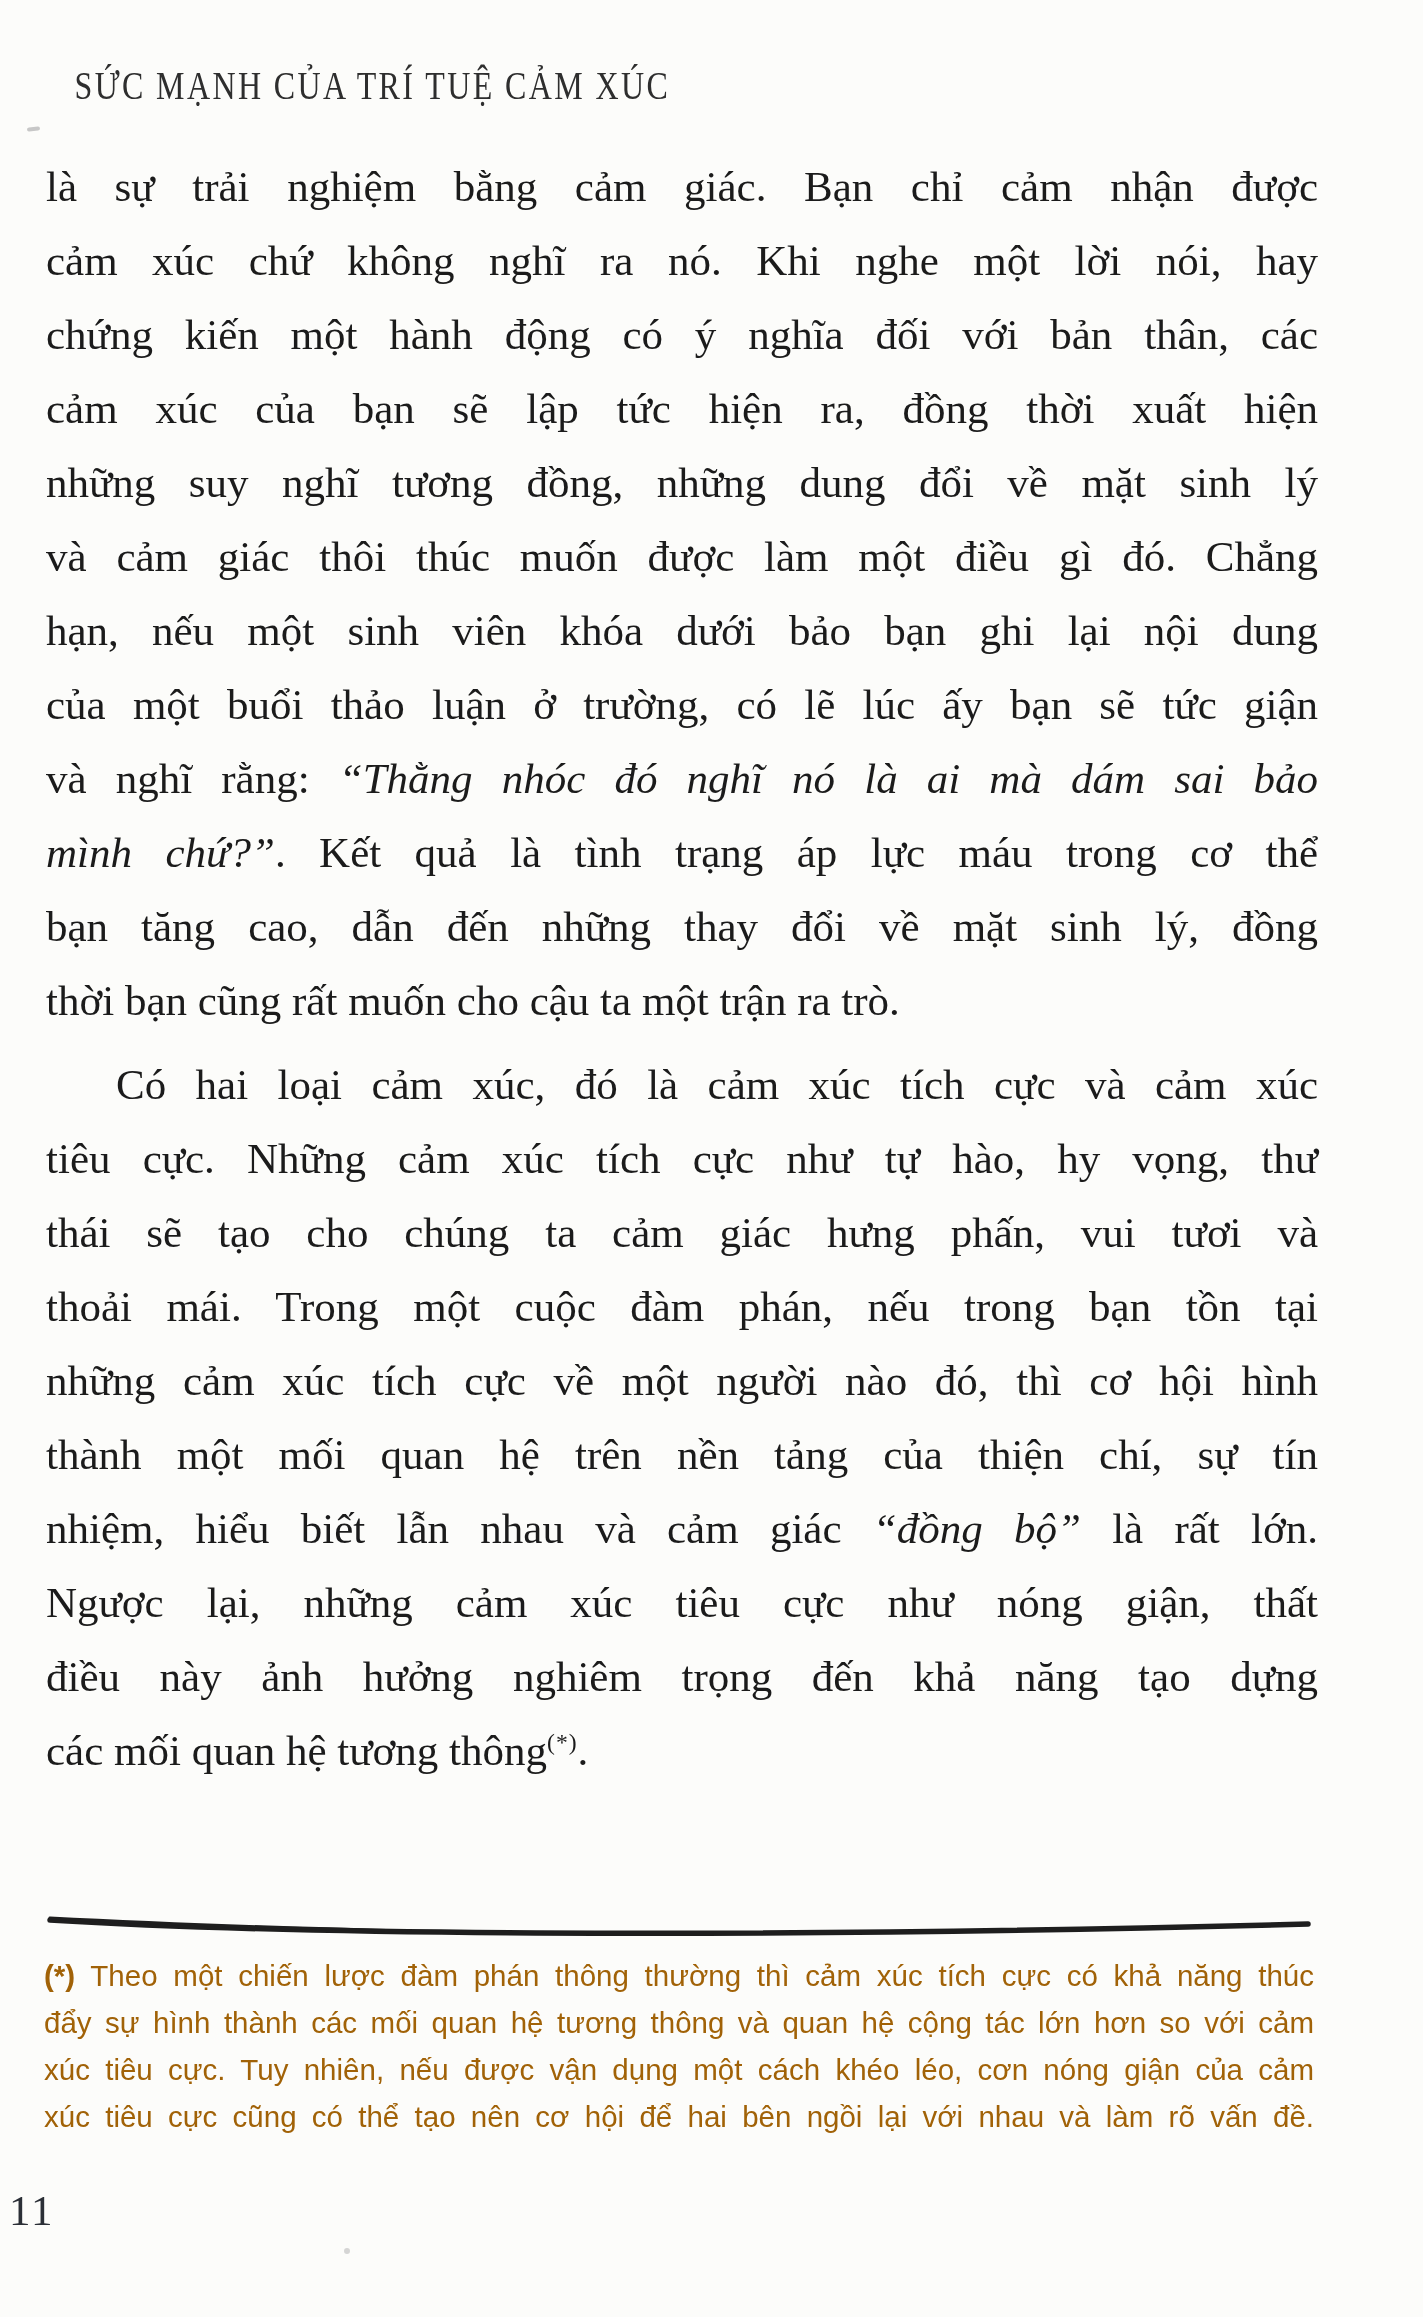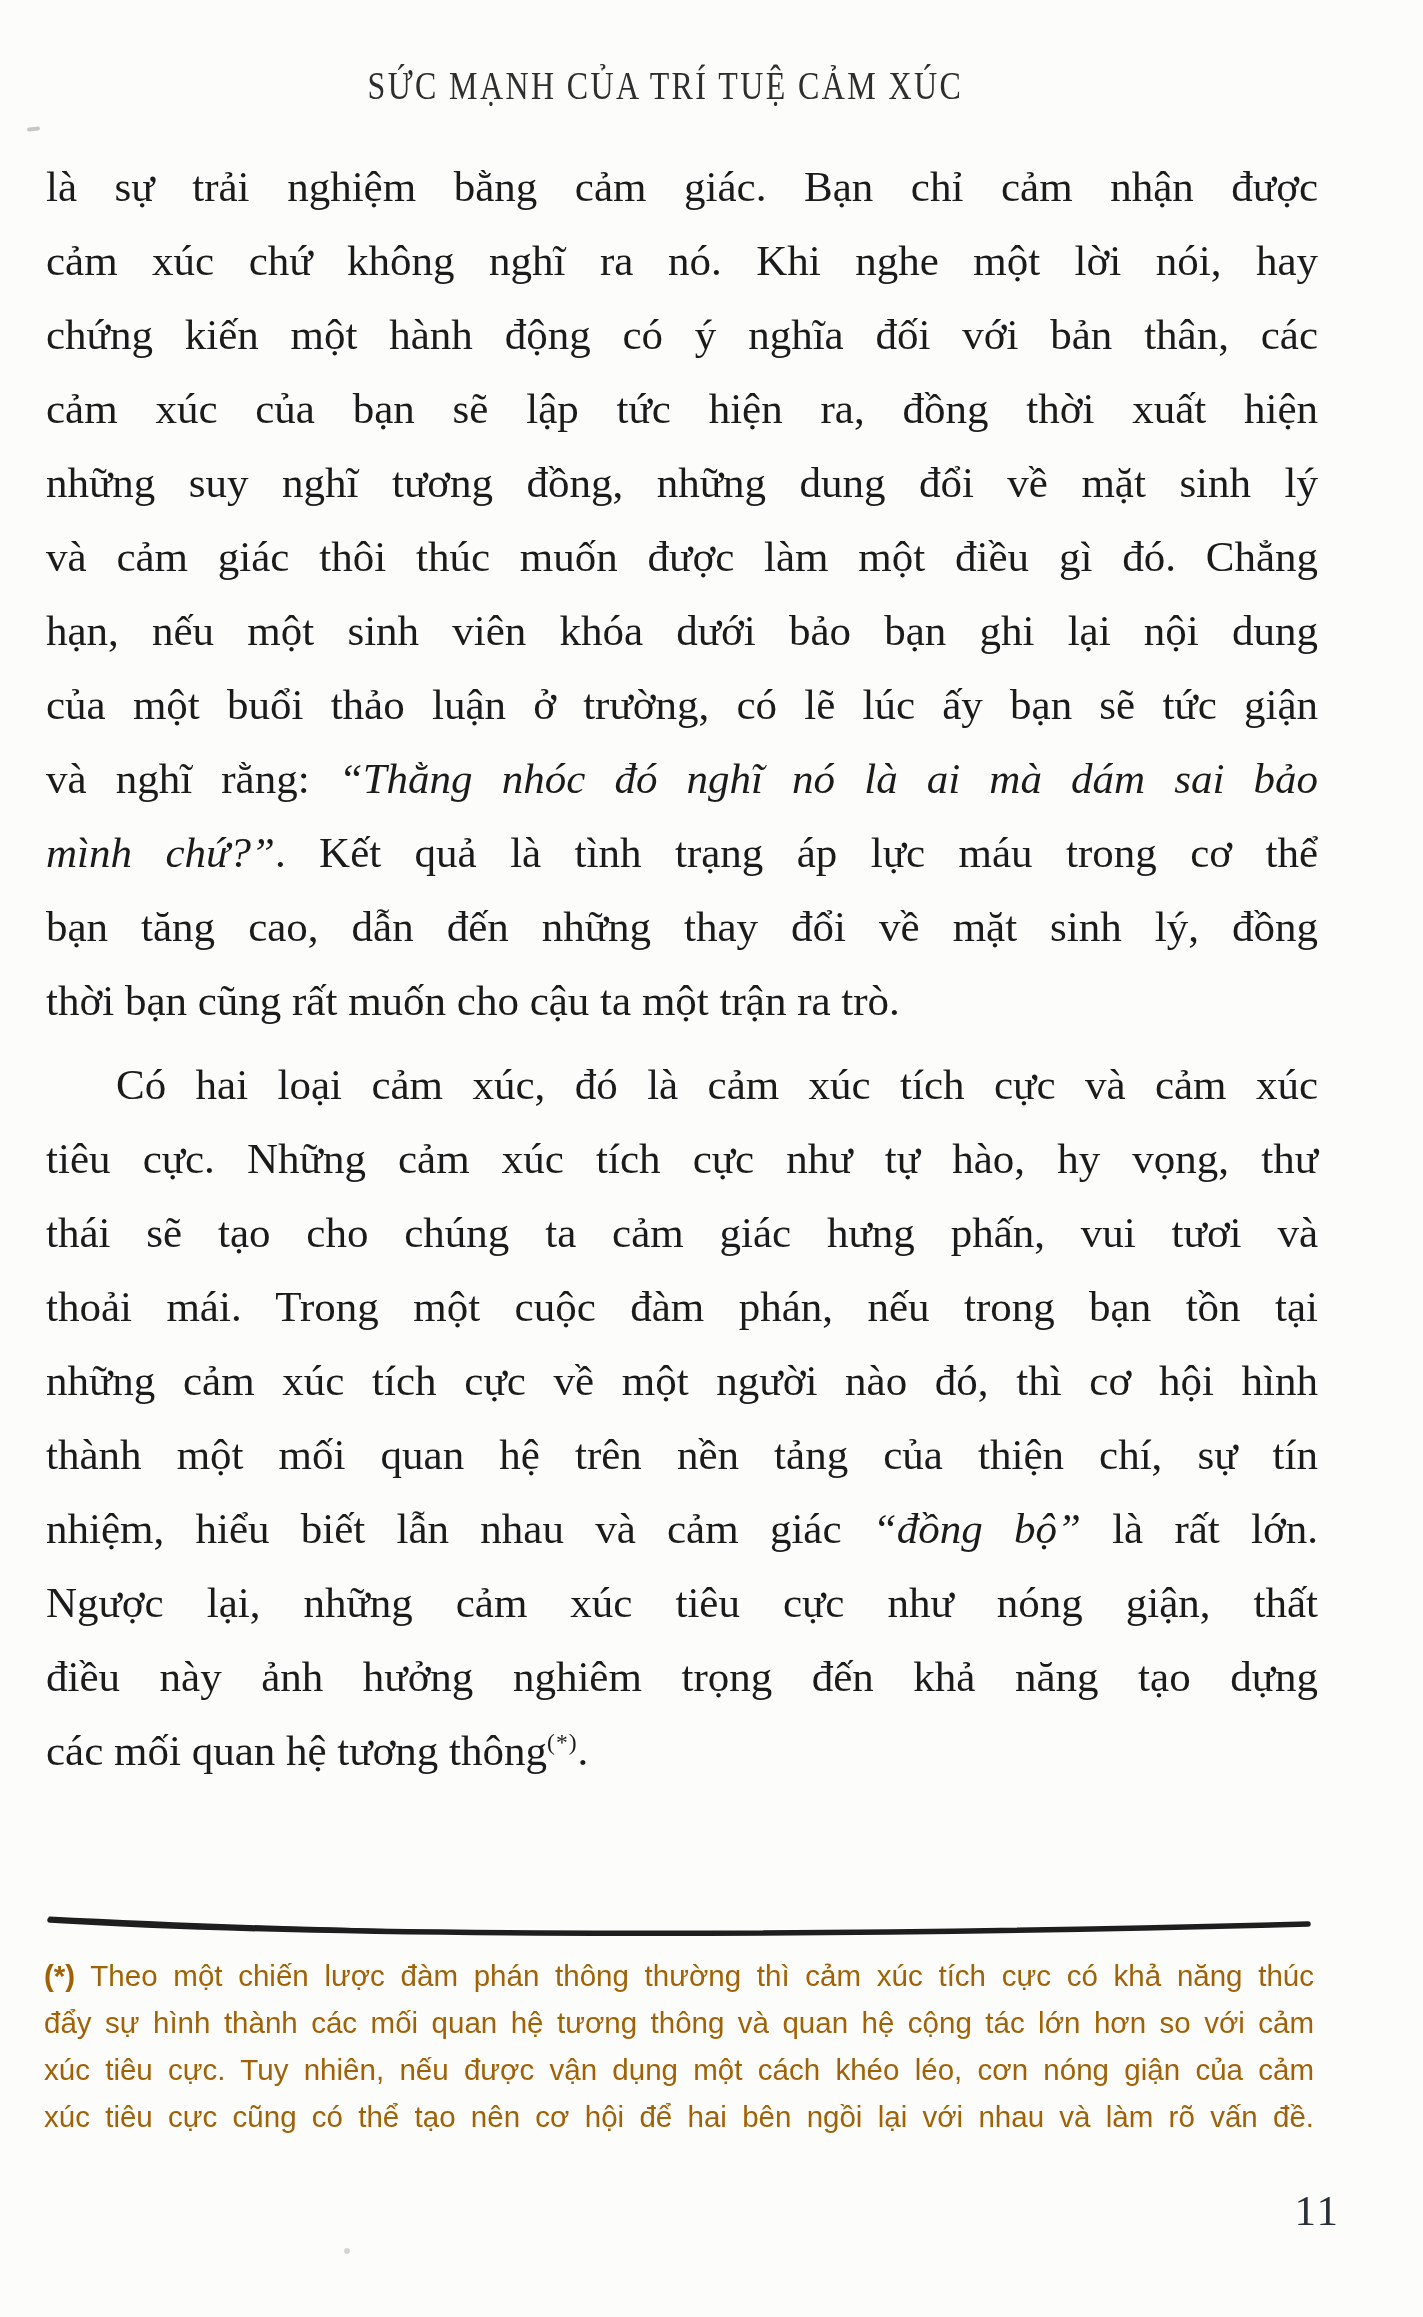--- a/index.html
+++ b/index.html
@@ -8,21 +8,21 @@
     background: #fcfcfa;
     position: relative;
     font-family: "Liberation Serif", serif;
     overflow: hidden;
   }
 
   
   .running-header {
     position: absolute;
     top: 62px; left: 0; width: 1330px;
-    text-align: center;
+    text-align: left;
     color: #2e2e2e;
     font-size: 40px;
     line-height: 48px;
     white-space: nowrap;
   }
   .running-header .squeeze {
     display: inline-block;
     transform: scaleX(0.80);
     letter-spacing: 3px;
   }
@@ -61,24 +61,25 @@
     font-size: 29.5px;
     line-height: 47px;
     color: #a16207;
   }
   .footnote strong { font-weight: 700; }
 
   
   .page-number {
     position: absolute;
     top: 2186px; left: 0; width: 1340px;
-    text-align: right;
+    text-align: left;
     font-size: 43px;
     color: #2b2f36;
     letter-spacing: 2px;
+    padding-left: 9px;
   }
 
   
   .artifact { position: absolute; background: #b5b5b5; }
   .artifact.dash-top-left { left: 27px; top: 127px; width: 13px; height: 4px; border-radius: 2px; transform: rotate(-6deg); opacity: 0.75; }
   .artifact.speck-bottom { left: 344px; top: 2248px; width: 6px; height: 6px; border-radius: 50%; opacity: 0.55; }
 </style>
 </head>
 <body>
 

